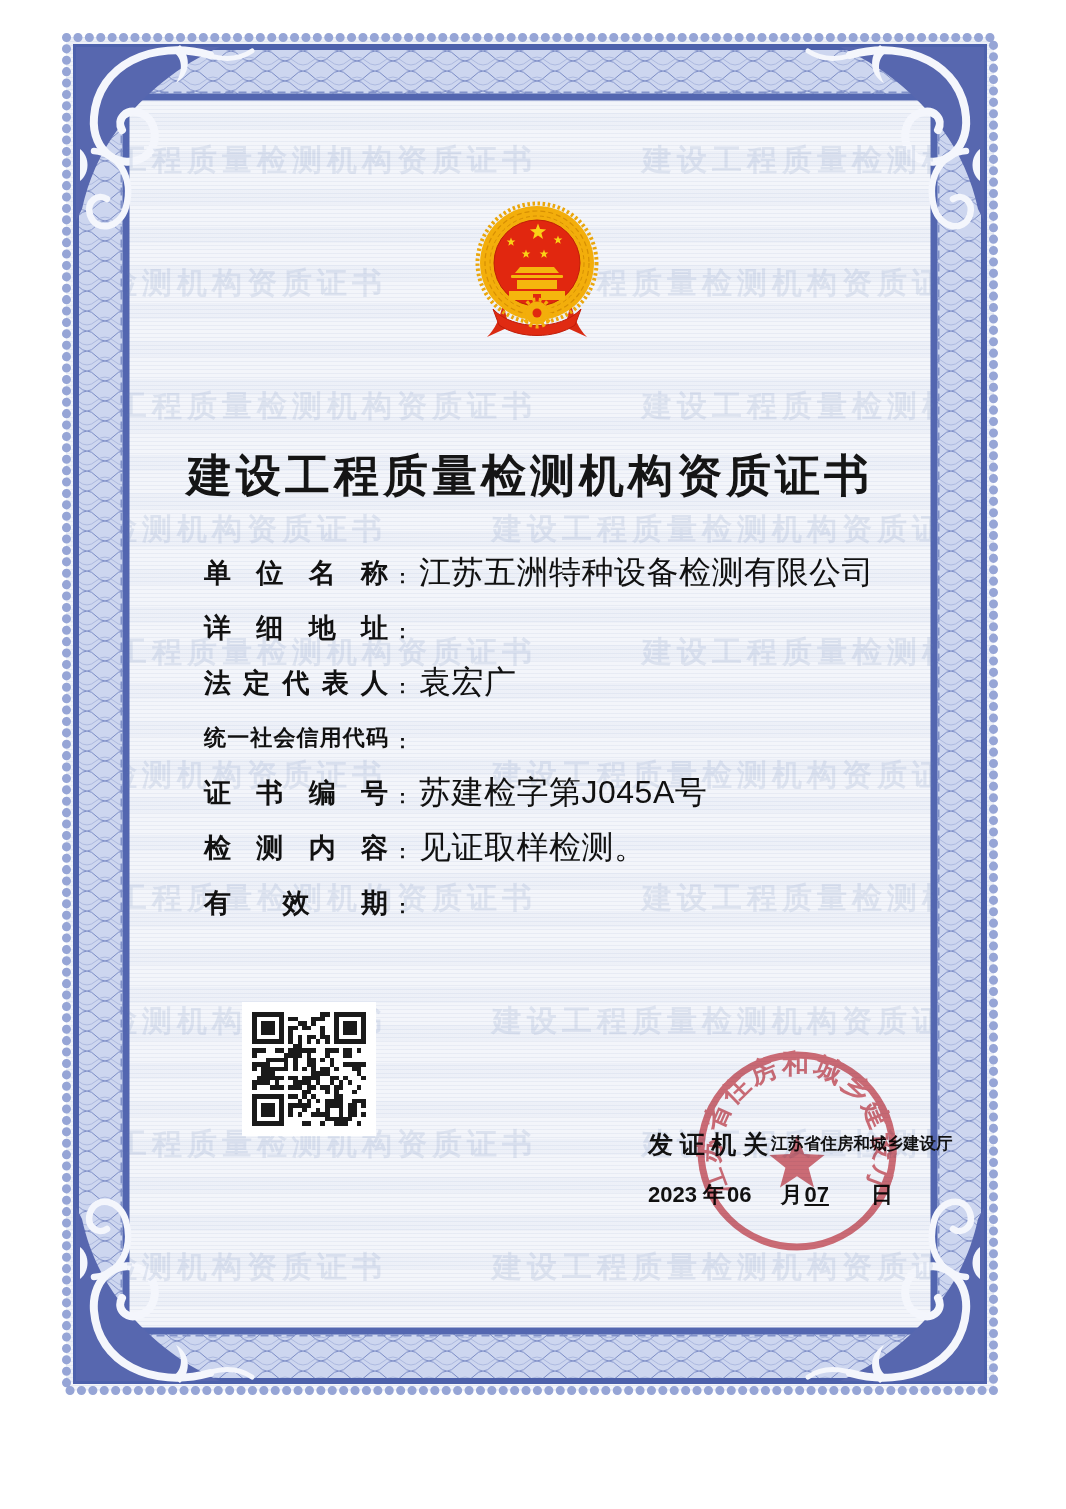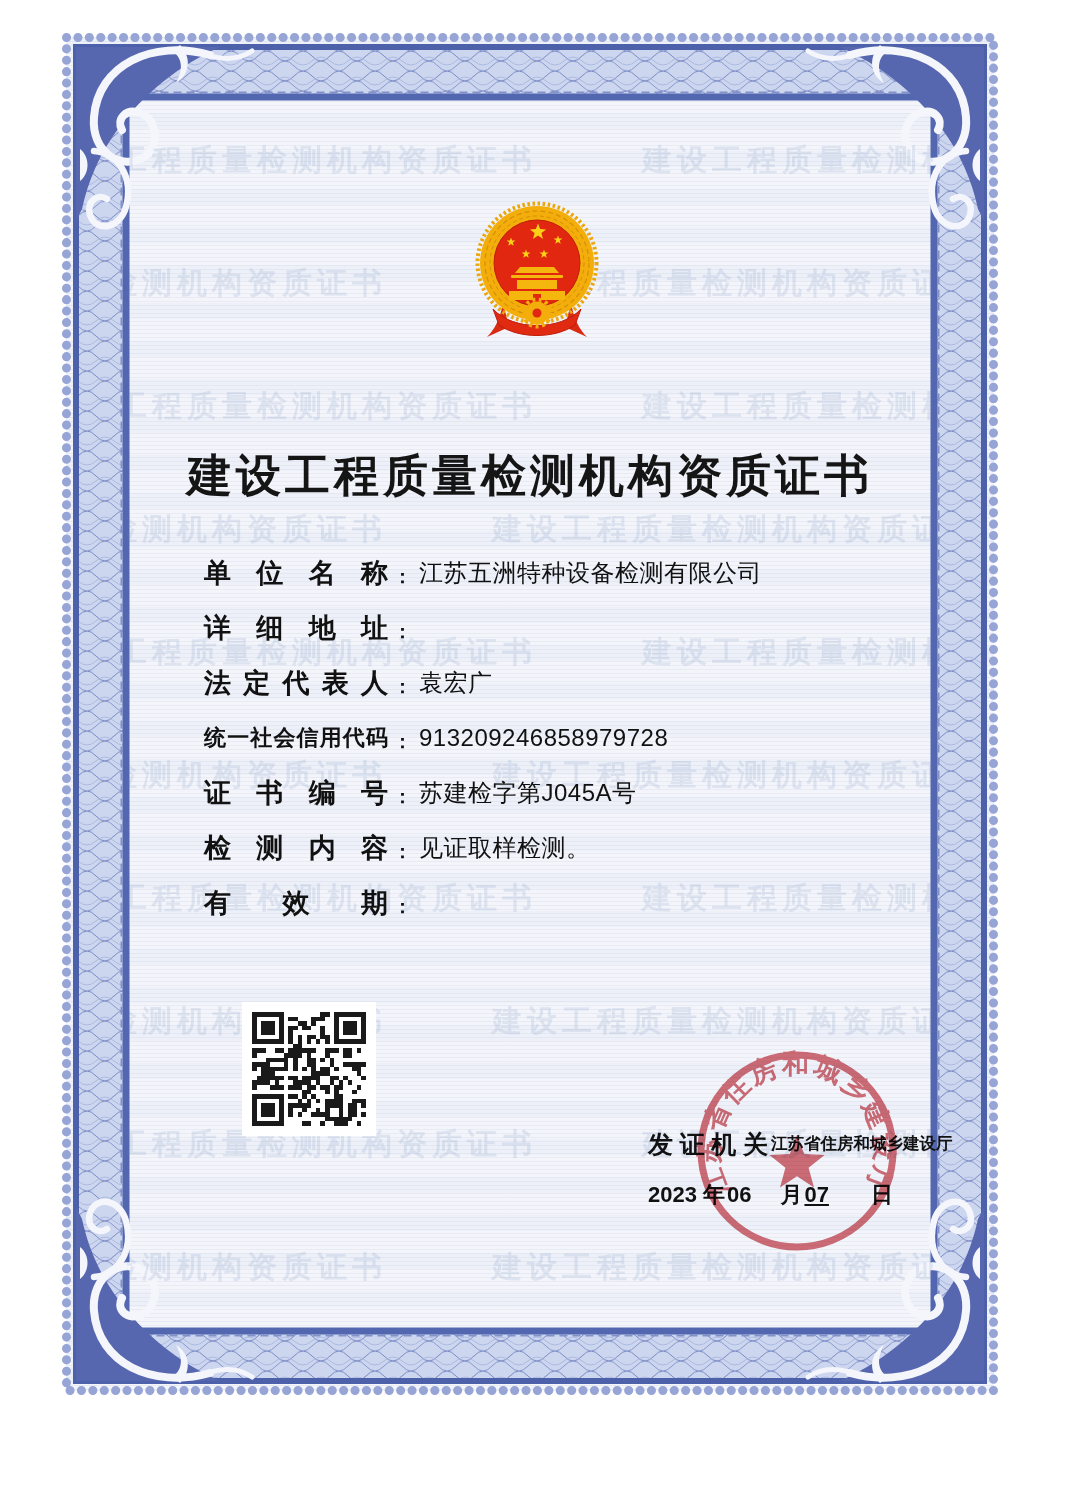--- a/index.html
+++ b/index.html
@@ -15,21 +15,21 @@
   .wm-row{position:absolute;white-space:nowrap;font-size:30px;font-weight:700;letter-spacing:5px;
           color:rgba(104,126,180,0.15);}
   .emblem{position:absolute;left:473px;top:199px;line-height:0;}
   .title{position:absolute;left:60px;top:398px;width:940px;text-align:center;
          font-size:45px;font-weight:700;letter-spacing:4px;color:#151515;margin-top:48px;}
   .fields{position:absolute;left:204px;top:545px;}
   .frow{display:flex;align-items:center;height:55px;}
   .flabel{display:flex;justify-content:space-between;width:184px;font-weight:700;font-size:27px;color:#111;}
   .flabel.small{font-size:22px;}
   .fcolon{font-size:19px;font-weight:700;margin:8px 7px 0 5px;color:#111;}
-  .fvalue{font-size:24px;font-weight:500;letter-spacing:0.5px;white-space:nowrap;color:#111;}
+  .fvalue{font-size:32px;font-weight:500;letter-spacing:0.5px;white-space:nowrap;color:#111;}
   .qr-box{position:absolute;left:242px;top:1002px;background:#ffffff;padding:10px;line-height:0;}
   .issuer{position:absolute;left:648px;top:1128px;color:#111;}
   .issuer-line1{display:flex;align-items:center;height:32px;}
   .issuer-label{display:flex;justify-content:space-between;width:120px;font-size:25px;font-weight:700;}
   .issuer-value{font-size:16.5px;font-weight:600;margin-left:3px;white-space:nowrap;}
   .date-line{display:flex;align-items:baseline;height:30px;margin-top:20px;font-size:22px;font-weight:600;}
   .date-line .yu{margin-left:6px;}
   .date-line .m{margin-left:2px;}
   .date-line .mu{margin-left:29px;}
   .date-line .d{margin-left:2px;text-decoration:underline;}
@@ -152,21 +152,20 @@
           <span>统</span>
           <span>一</span>
           <span>社</span>
           <span>会</span>
           <span>信</span>
           <span>用</span>
           <span>代</span>
           <span>码</span>
         </span>
       <span class="fcolon">：</span>
-      <span class="fvalue">913209246858979728</span>
     </div>
     <div class="frow">
       <span class="flabel">
           <span>证</span>
           <span>书</span>
           <span>编</span>
           <span>号</span>
         </span>
       <span class="fcolon">：</span>
       <span class="fvalue">苏建检字第J045A号</span>

